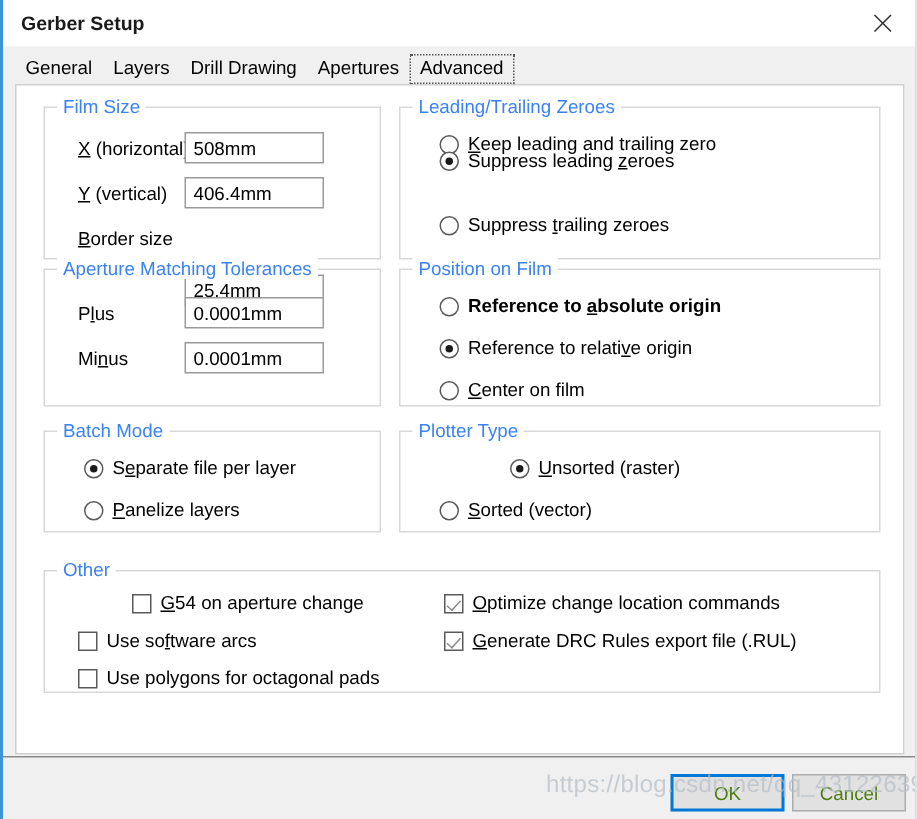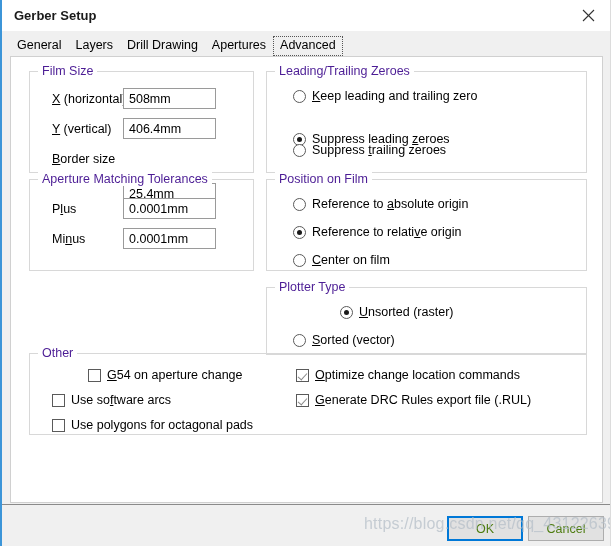--- a/index.html
+++ b/index.html
@@ -108,21 +108,21 @@
     border: 1px solid #d8d8d8;
     box-sizing: border-box;
   }
   .group > .group-title {
     position: absolute;
     top: -8px;
     left: 8px;
     background: #ffffff;
     padding: 0 4px;
     font-size: 12.5px;
-    color: #4c1d95;
+    color: #3b82f6;
     white-space: nowrap;
   }
 
   
   .lbl {
     position: absolute;
     font-size: 12.5px;
     color: #000;
     white-space: nowrap;
   }
@@ -296,22 +296,35 @@
         <span>P</span><u>l</u><span>us</span>
       </div>
       <input class="field" style="left: 93px; top: 18px; width: 93px;" value="0.0001mm">
 
       <div class="lbl" style="left:22px; top:52px;">
         <span>Mi</span><u>n</u><span>us</span>
       </div>
       <input class="field" style="left: 93px; top: 48px; width: 93px;" value="0.0001mm">
     </div>
 
-
-    <div class="group" style="left:18px; top:296px; width:558px; height:82px;">
+    <div class="group" style="left:18px; top:230px; width:225px; height:68px;">
+      <div class="group-title">Batch Mode</div>
+      <div id="batch-mode-options">
+          <div class="radio-row" style="left: 26px; top: 17px;">
+            <span class="radio on"></span>
+            <span class="rl">S<u>e</u>parate file per layer</span>
+          </div>
+          <div class="radio-row" style="left: 26px; top: 45px;">
+            <span class="radio"></span>
+            <span class="rl"><u>P</u>anelize layers</span>
+          </div>
+        </div>
+    </div>
+
+    <div class="group" style="left:18px; top:323px; width:558px; height:82px;">
       <div class="group-title">Other</div>
       <div id="other-left-options">
           <div class="check-row" style="left: 22px; top: 14px; padding-left: 36px;">
             <span class="check"></span>
             <span class="rl"><u>G</u>54 on aperture change</span>
           </div>
           <div class="check-row" style="left: 22px; top: 39px;">
             <span class="check"></span>
             <span class="rl">Use so<u>f</u>tware arcs</span>
           </div>
@@ -332,35 +345,35 @@
         </div>
     </div>
 
     <div class="group" style="left:255px; top:14px; width:321px; height:102px;">
       <div class="group-title">Leading/Trailing Zeroes</div>
       <div id="zeroes-options">
           <div class="radio-row" style="left: 26px; top: 17px;">
             <span class="radio"></span>
             <span class="rl"><u>K</u>eep leading and trailing zero</span>
           </div>
-          <div class="radio-row" style="left: 26px; top: 60px;">
+          <div class="radio-row" style="left: 26px; top: 28px;">
             <span class="radio on"></span>
             <span class="rl">Suppress leading <u>z</u>eroes</span>
           </div>
           <div class="radio-row" style="left: 26px; top: 71px;">
             <span class="radio"></span>
             <span class="rl">Suppress <u>t</u>railing zeroes</span>
           </div>
         </div>
     </div>
 
     <div class="group" style="left:255px; top:122px; width:321px; height:92px;">
       <div class="group-title">Position on Film</div>
       <div id="position-options">
-          <div class="radio-row" style="left: 26px; top: 17px;">
+          <div class="radio-row" style="left: 26px; top: 17px; font-weight: bold;">
             <span class="radio"></span>
             <span class="rl">Reference to <u>a</u>bsolute origin</span>
           </div>
           <div class="radio-row" style="left: 26px; top: 45px;">
             <span class="radio on"></span>
             <span class="rl">Reference to relati<u>v</u>e origin</span>
           </div>
           <div class="radio-row" style="left: 26px; top: 73px;">
             <span class="radio"></span>
             <span class="rl"><u>C</u>enter on film</span>

